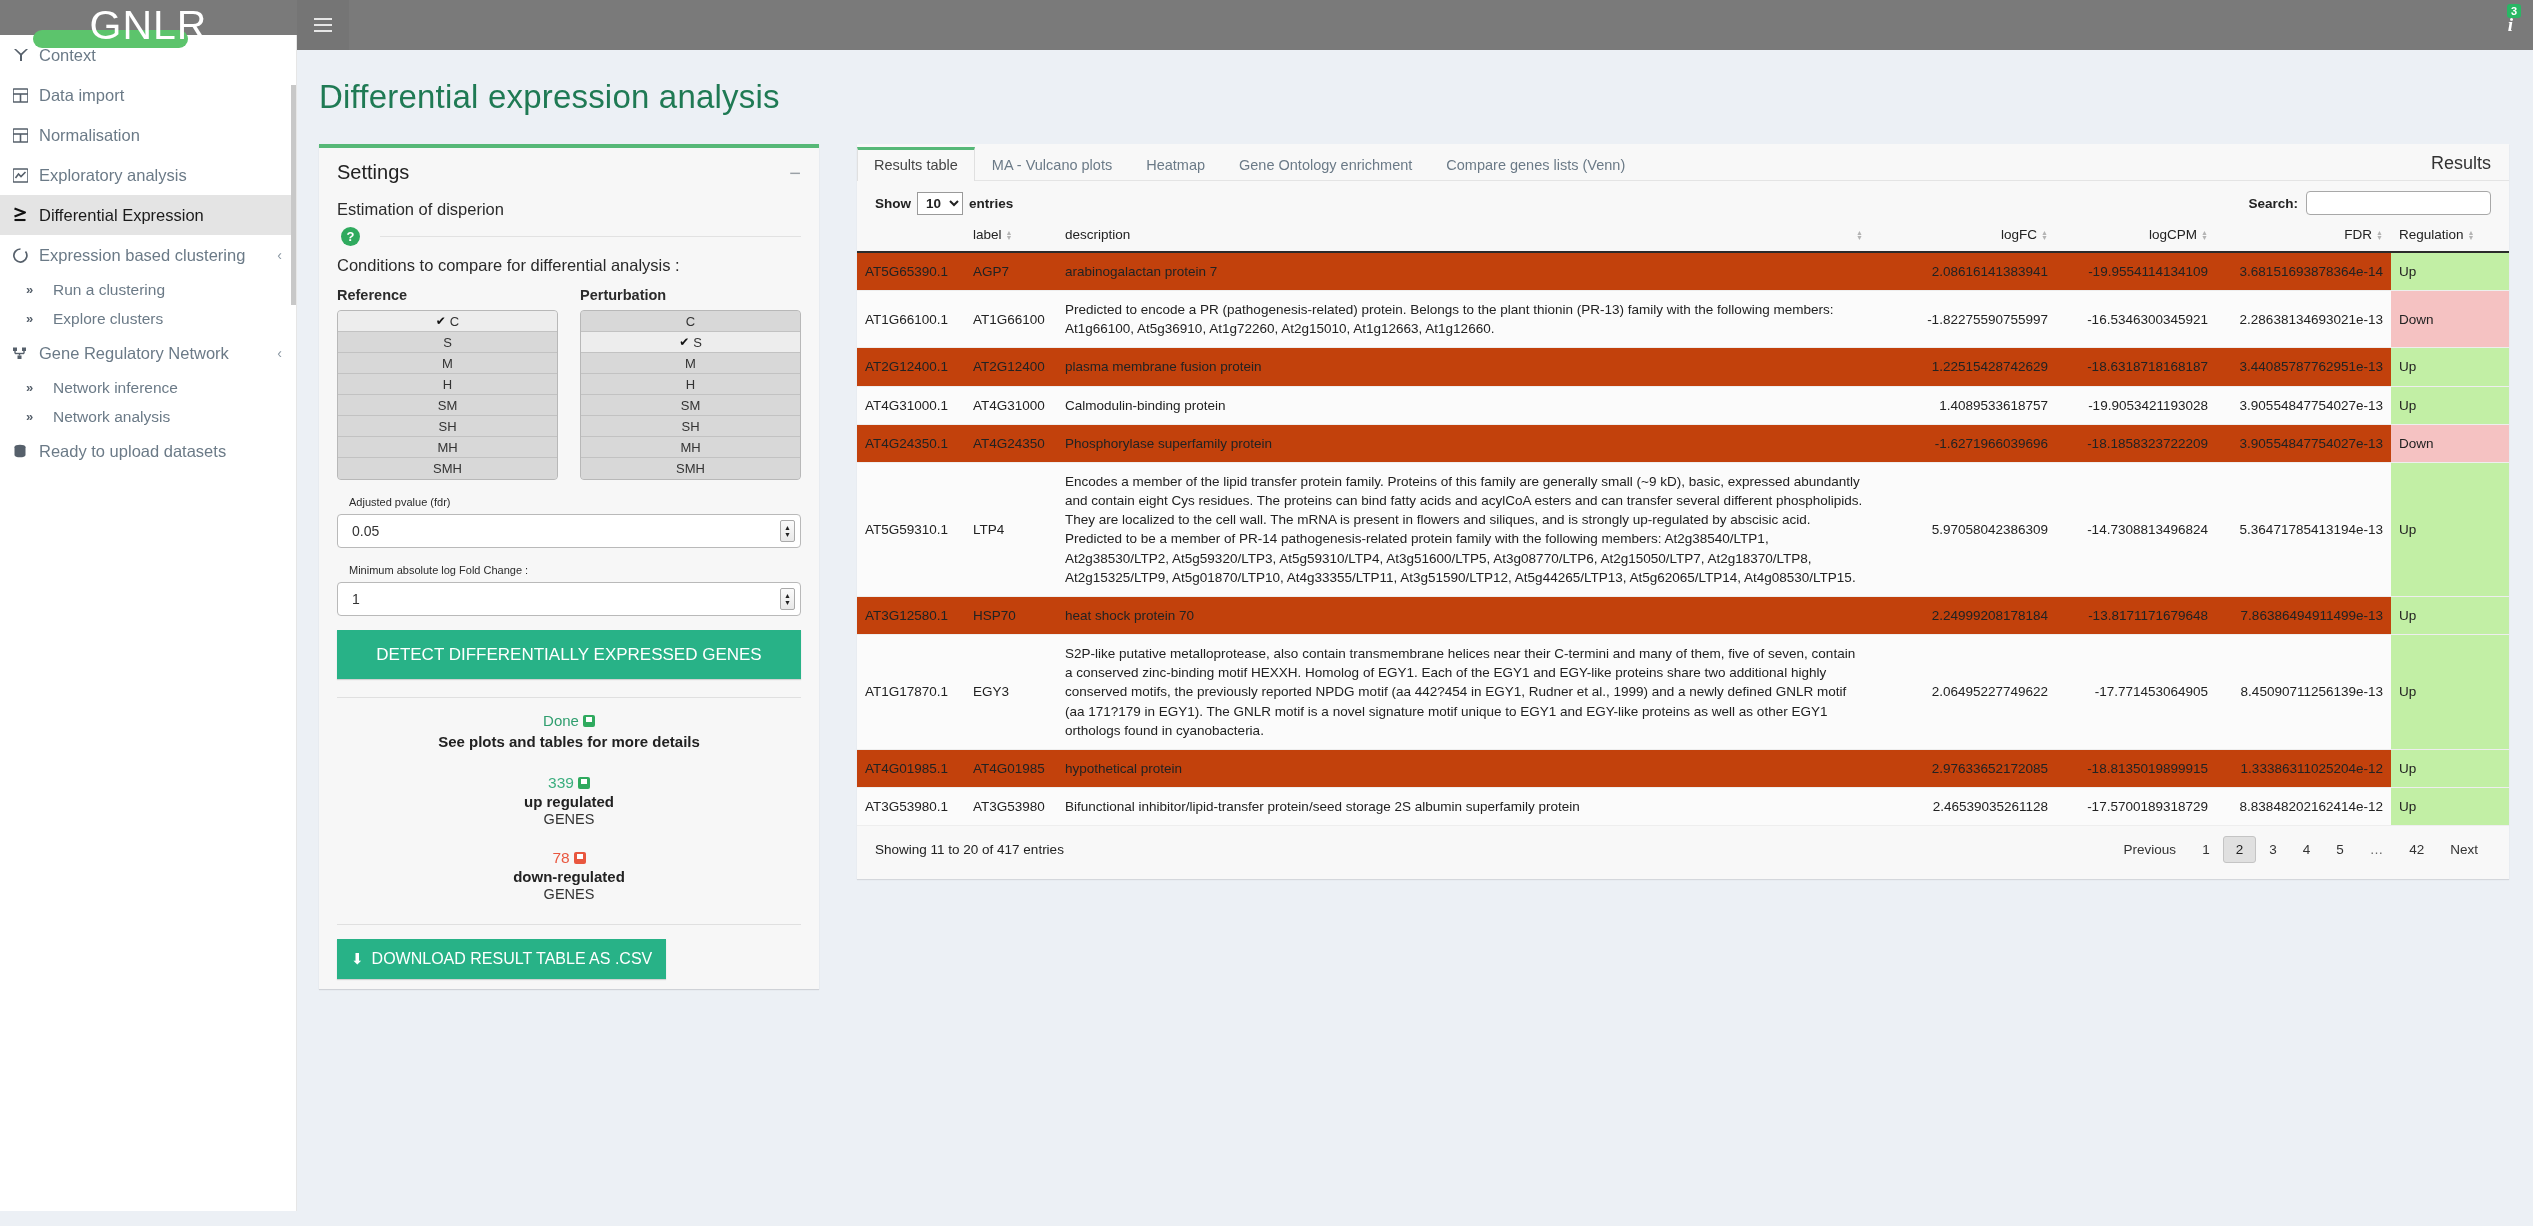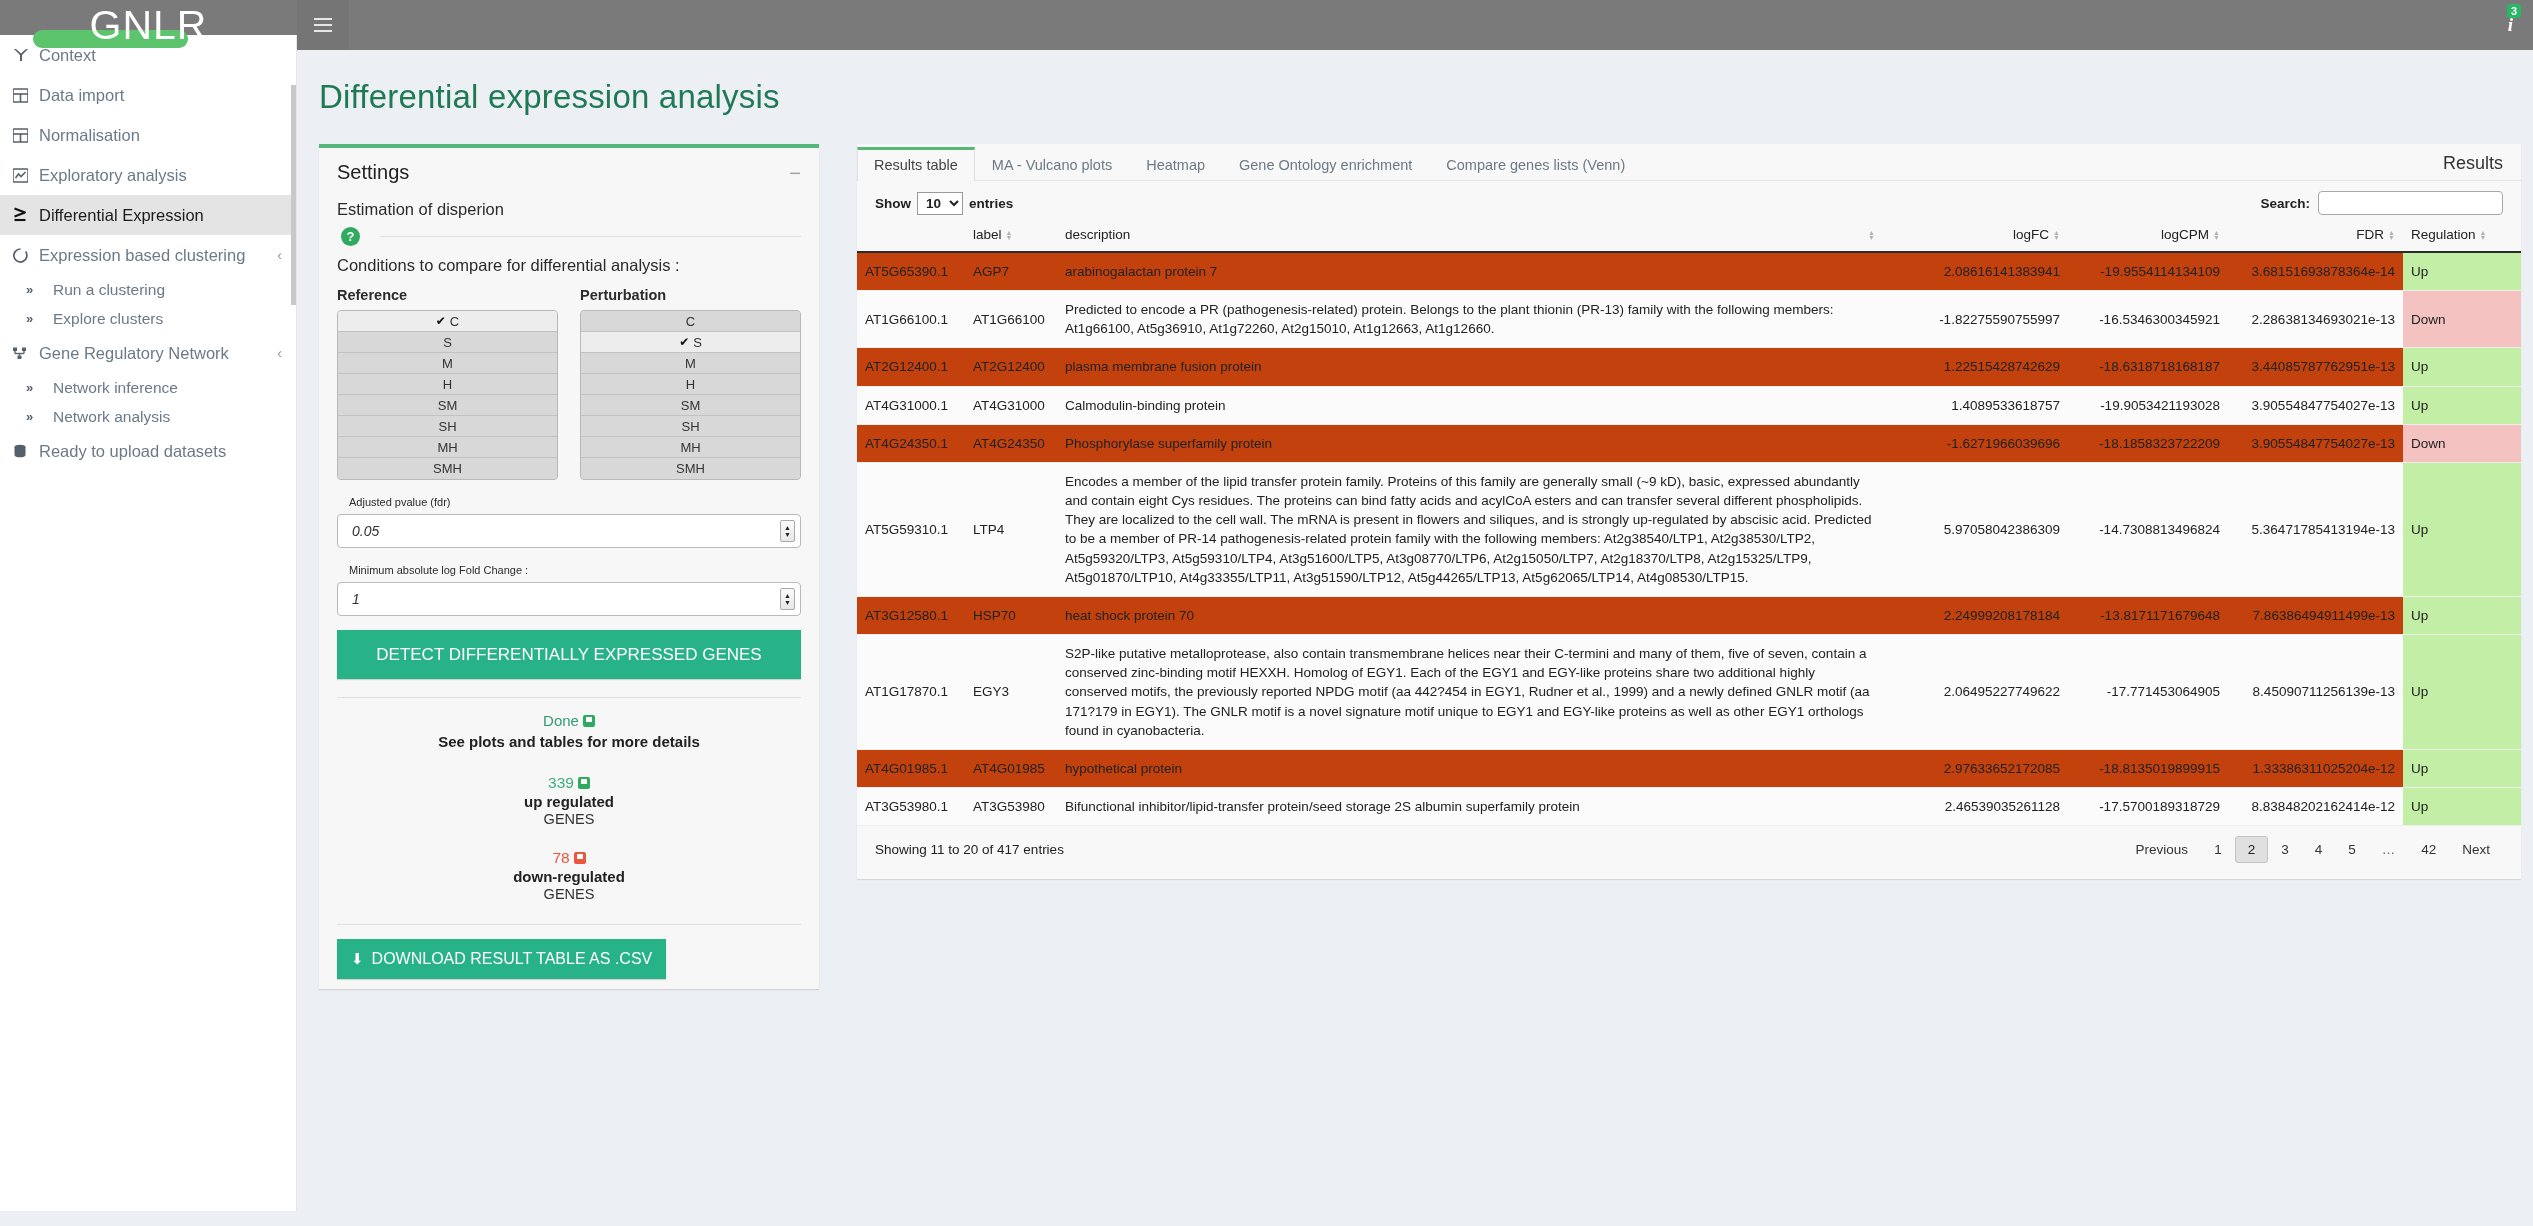--- a/index.html
+++ b/index.html
@@ -121,21 +121,21 @@
   .page-title {
     color: #1f7a54;
     font-size: 33px;
     font-weight: 400;
     padding: 28px 0 0 22px;
     letter-spacing: 0.2px;
   }
 
   .cols {
     display: flex;
-    padding: 28px 12px 0 22px;
+    padding: 28px 24px 0 22px;
     gap: 0;
     align-items: flex-end;
   }
 
   
   .settings-box {
     width: 500px; min-width: 500px;
     background: #f7f7f7;
     border-top: 4px solid #56b877;
     box-shadow: 0 1px 1px rgba(0,0,0,0.12);
@@ -193,21 +193,20 @@
     border: 1px solid #b9b9b9;
     border-radius: 4px;
     background: #fff;
     padding: 0 5px 0 12px;
   }
   .num-field input {
     flex: 1; border: none; outline: none;
     font-size: 14px; color: #333;
     font-family: "Liberation Sans", sans-serif;
     background: transparent;
-    font-style: italic;
   }
   .spinner {
     width: 15px; height: 22px;
     border: 1px solid #aaa; border-radius: 2px;
     background: linear-gradient(#fbfbfb, #e8e8e8);
     display: flex; flex-direction: column;
     align-items: center; justify-content: center;
     cursor: pointer;
   }
   .spinner .up, .spinner .dn { font-size: 7px; line-height: 7px; color: #222; }

